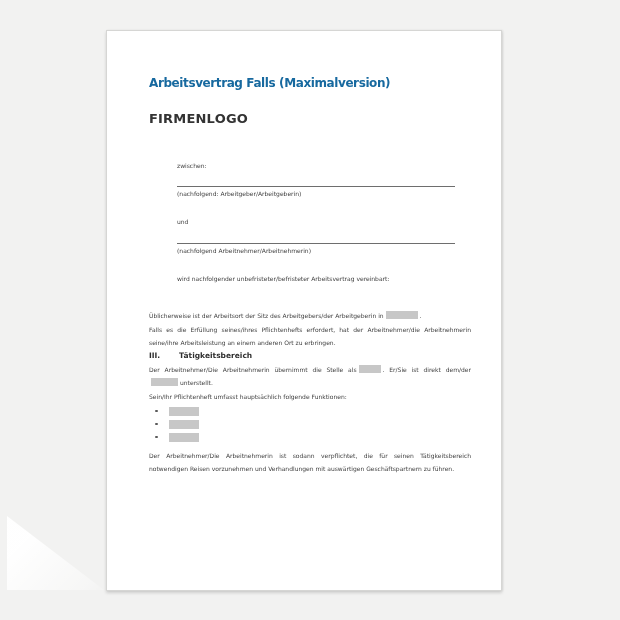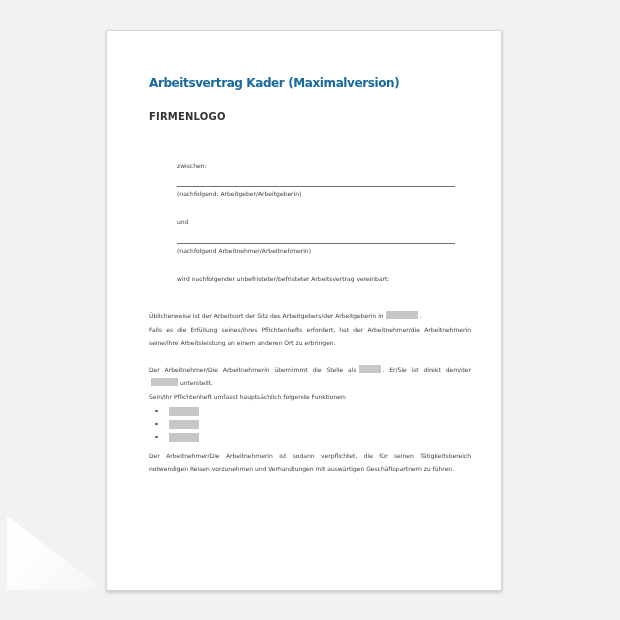--- a/index.html
+++ b/index.html
@@ -21,21 +21,21 @@
     box-shadow:0 2px 3px rgba(0,0,0,.14),1px 0 2px rgba(0,0,0,.07);
   }
   .abs{position:absolute;}
   .doc-title{
     left:42px;top:45px;width:330px;
     font-size:12px;font-weight:bold;letter-spacing:-0.4px;
     color:var(--title-blue,#17699f);
   }
   .logo-ph{
     left:42px;top:80px;
-    font-size:10px;font-weight:bold;color:#333333;letter-spacing:.2px;
+    font-size:13px;font-weight:bold;color:#333333;letter-spacing:.2px;
   }
   .sec-head{left:42px;width:330px;font-size:7.5px;font-weight:bold;color:#2e2e2e;}
   .sec-head .num{display:inline-block;width:30px;}
   .body-txt{font-size:6px;color:#3f3f3f;line-height:9px;}
   .para{left:42px;width:322px;font-size:6px;color:#3f3f3f;line-height:13px;}
   .just{text-align:justify;}
   .indent{left:70px;}
   .fill-line{
     left:70px;width:278px;height:0;border-top:1px solid #6e6e6e;
   }
@@ -51,21 +51,21 @@
   }
   .bullet-box{width:30px;height:9px;background:var(--redact,#c7c7c7);}
 </style>
 </head>
 <body>
 
 <div class="light-wedge"></div>
 
 <div class="paper">
 
-  <div class="abs doc-title">Arbeitsvertrag Kader (Maximalversion)</div>
+  <div class="abs doc-title">Arbeitsvertrag Falls (Maximalversion)</div>
 
   <div class="abs logo-ph">FIRMENLOGO</div>
 
 
   <div class="abs body-txt indent" style="top:130px;">zwischen:</div>
 
   <div class="abs fill-line" style="top:155px;"></div>
   <div class="abs body-txt indent" style="top:158px;">(nachfolgend: Arbeitgeber/Arbeitgeberin)</div>
 
   <div class="abs body-txt indent" style="top:186px;">und</div>
@@ -75,20 +75,23 @@
 
   <div class="abs body-txt indent" style="top:243px;">wird nachfolgender unbefristeter/befristeter Arbeitsvertrag vereinbart:</div>
 
 
   <div class="abs para" style="top:278px;">
     <span>Üblicherweise ist der Arbeitsort der Sitz des Arbeitgebers/der Arbeitgeberin in</span><span class="redact w32"></span><span>.</span>
   </div>
 
   <div class="abs para just" style="top:292px;">Falls es die Erfüllung seines/ihres Pflichtenhefts erfordert, hat der Arbeitnehmer/die Arbeitnehmerin seine/ihre Arbeitsleistung an einem anderen Ort zu erbringen.</div>
 
+  <div class="abs sec-head" style="top:320px;">
+    <span class="num">III.</span><span>Tätigkeitsbereich</span>
+  </div>
 
   <div class="abs para just" style="top:332px;">
     <span>Der Arbeitnehmer/Die Arbeitnehmerin übernimmt die Stelle als</span><span class="redact w22"></span><span>. Er/Sie ist direkt dem/der</span><span class="redact w27"></span><span>unterstellt.</span>
   </div>
 
   <div class="abs para" style="top:359px;">Sein/Ihr Pflichtenheft umfasst hauptsächlich folgende Funktionen:</div>
 
   <div class="abs bullet-row" style="top:374px;">
     <span class="bullet-dot"></span>
       <span class="bullet-box"></span>

